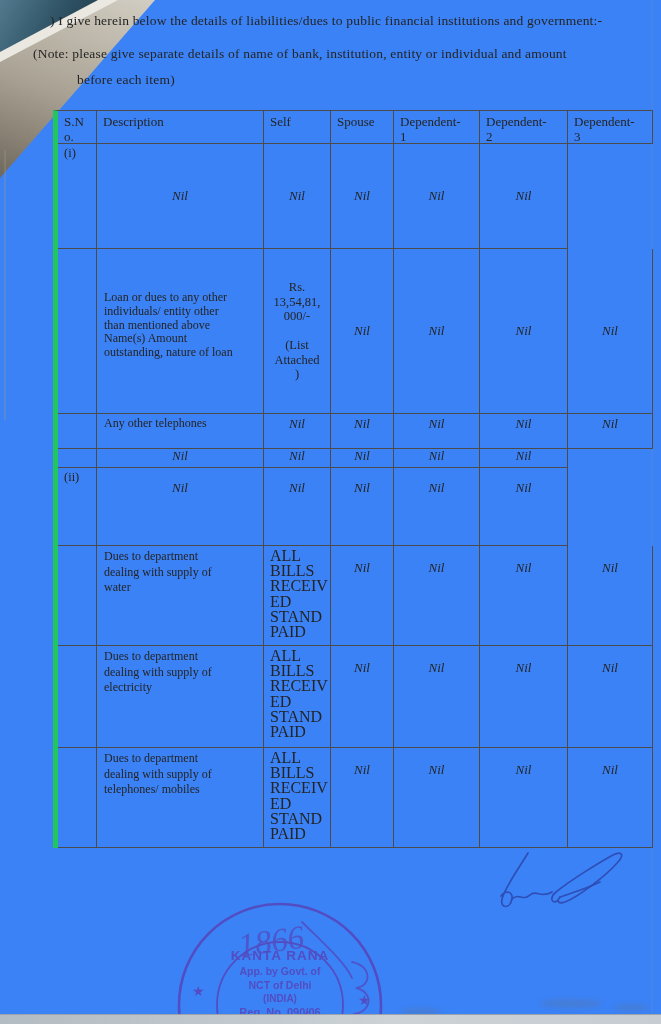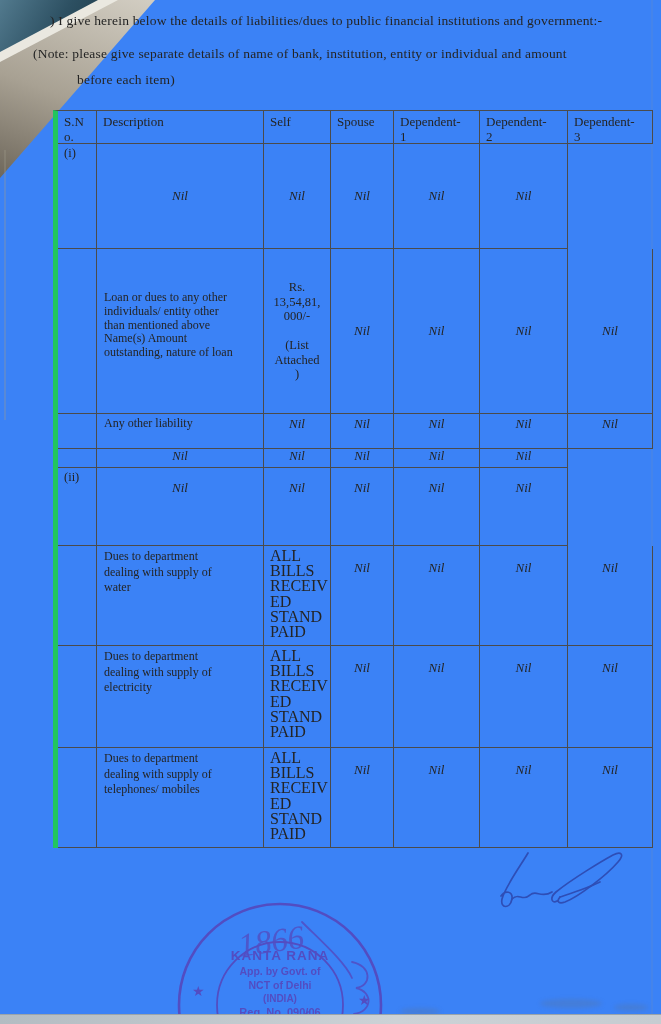--- a/index.html
+++ b/index.html
@@ -118,21 +118,21 @@
 Attached
 )</div>
       <div class="td val vmid">Nil</div>
       <div class="td val vmid">Nil</div>
       <div class="td val vmid">Nil</div>
       <div class="td val vmid">Nil</div>
     </div>
 
     <div class="tr r2">
       <div class="td sno"></div>
-      <div class="td desc">Any other liability</div>
+      <div class="td desc">Any other telephones</div>
       <div class="td val vup2">Nil</div>
       <div class="td val vup2">Nil</div>
       <div class="td val vup2">Nil</div>
       <div class="td val vup2">Nil</div>
       <div class="td val vup2">Nil</div>
     </div>
 
     <div class="tr r3">
       <div class="td sno"></div>
       <div class="td val">Nil</div>

